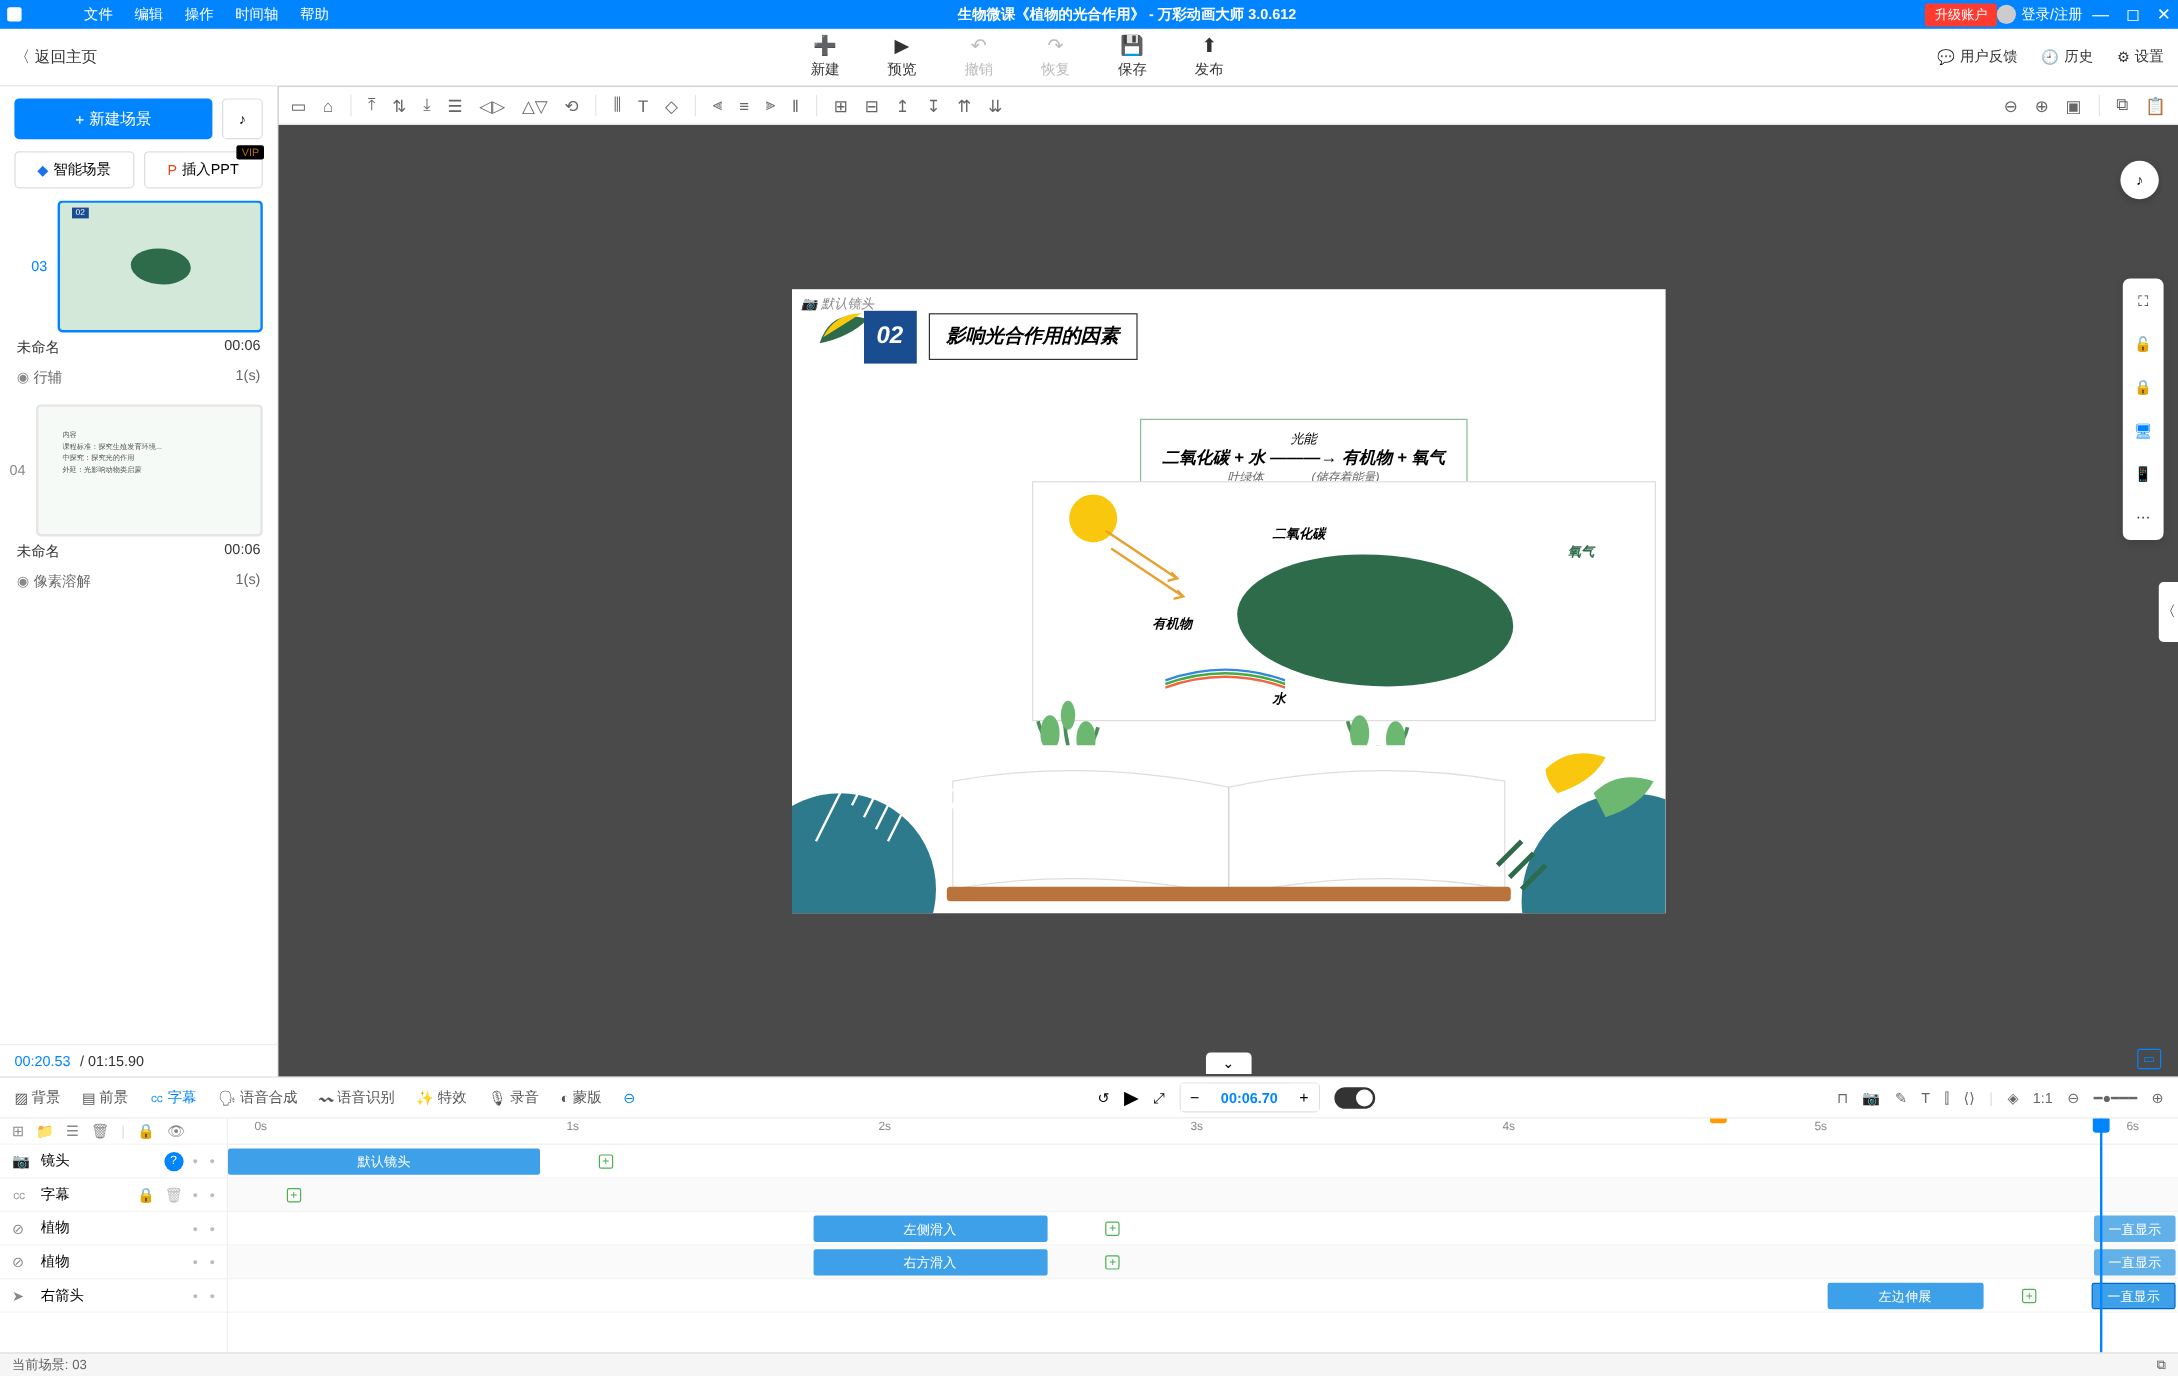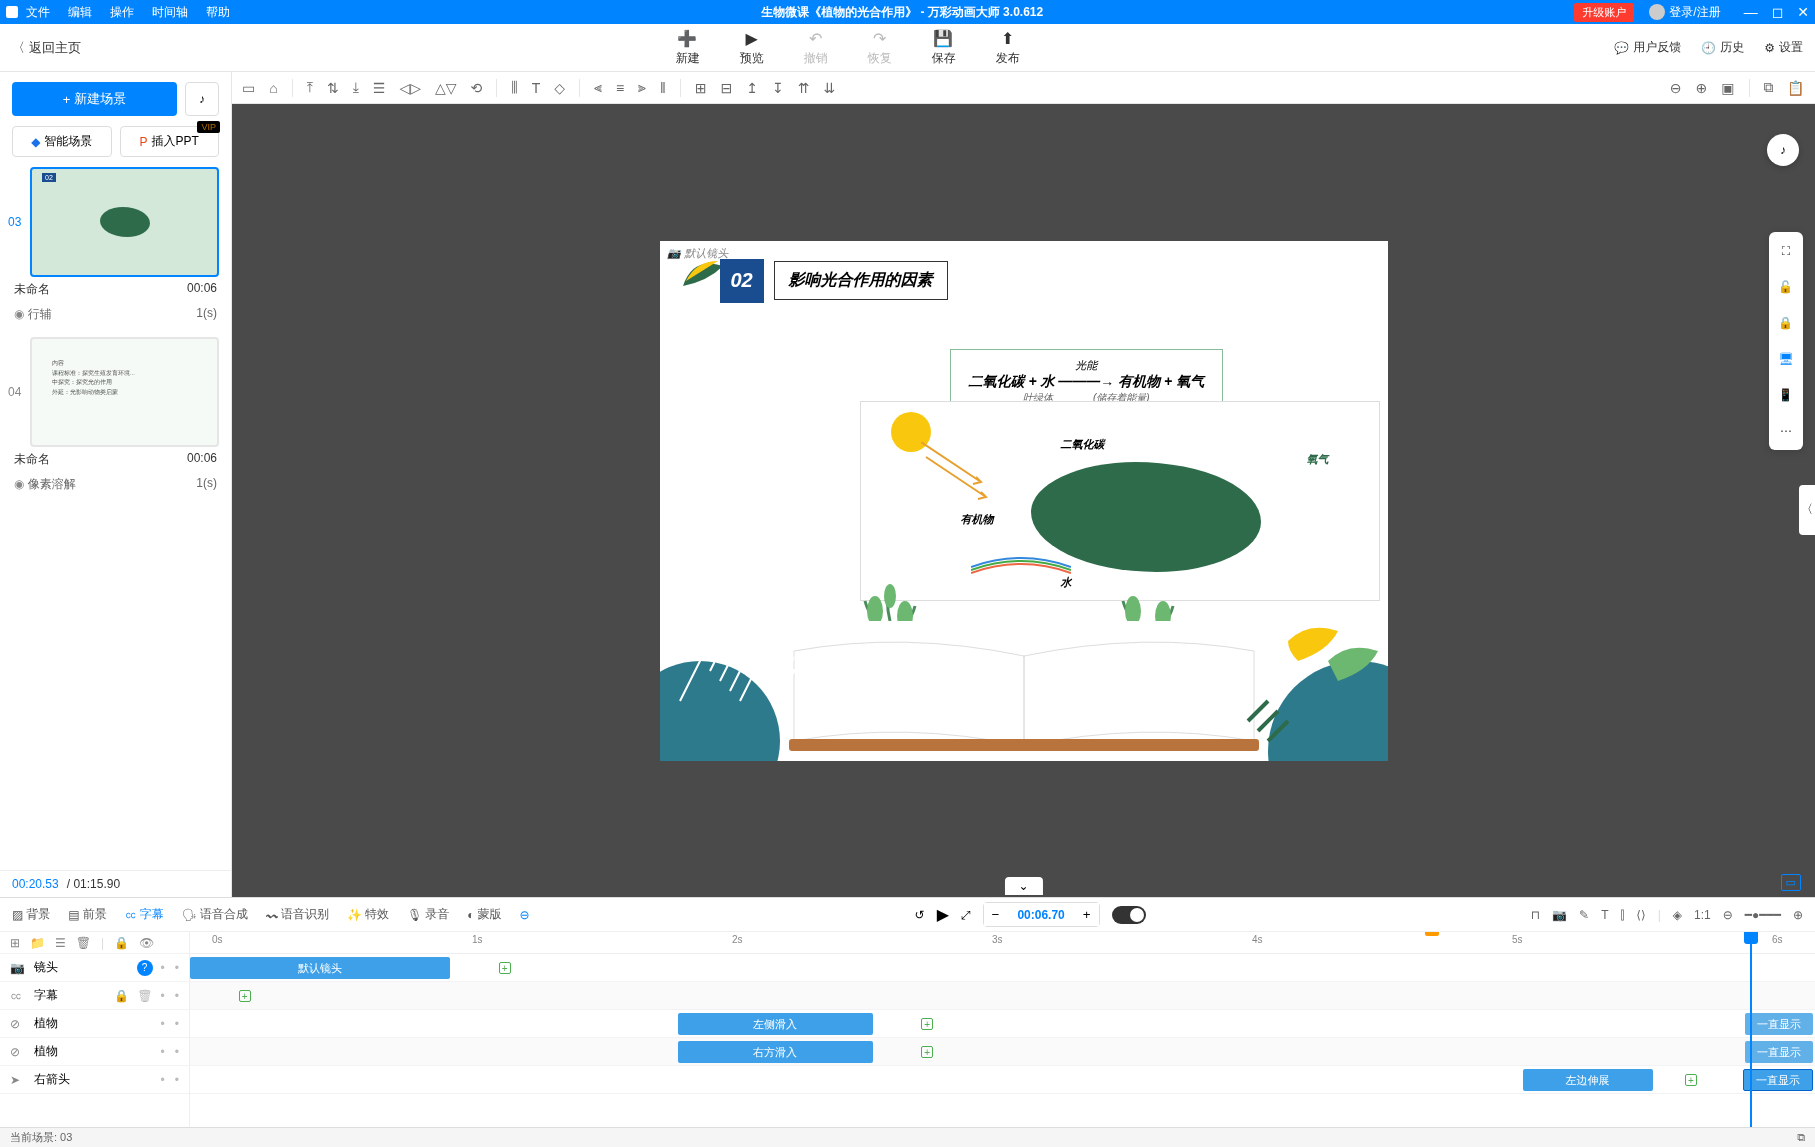--- a/index.html
+++ b/index.html
@@ -1,24 +1,24 @@
 <!DOCTYPE html>
 <html><head>
 <meta charset="utf-8">
 <style>
 * { box-sizing: border-box; margin: 0; padding: 0; }
 body { font-family: "Microsoft YaHei", sans-serif; font-size: 12px; background: #fff; overflow: hidden; }
 
 
 .titlebar { height: 24px; background: #0084ff; color: #fff; display: flex; align-items: center; padding: 0 6px; }
 .titlebar .logo { width: 12px; height: 12px; background: #fff; border-radius: 2px; margin-right: 8px; }
-.titlebar .menu-items { display: flex; gap: 18px; }
+.titlebar .menu-items { display: flex; gap: 18px; margin-left: 44px; }
 .titlebar .menu-items span { cursor: pointer; }
 .titlebar .title { flex: 1; text-align: center; font-weight: bold; }
-.titlebar .right { display: flex; align-items: center; gap: 15px; }
+.titlebar .right { display: flex; align-items: center; gap: 0; }
 .titlebar .upgrade { background: #ff3b30; padding: 2px 8px; border-radius: 2px; font-size: 11px; }
 .titlebar .login { display: flex; align-items: center; gap: 4px; }
 .titlebar .avatar { width: 16px; height: 16px; background: #ccc; border-radius: 50%; }
 .titlebar .win-ctrl { display: flex; gap: 14px; margin-left: 8px; font-size: 14px; }
 
 
 .toptoolbar { height: 48px; display: flex; align-items: center; padding: 0 12px; border-bottom: 1px solid #e5e5e5; }
 .backhome { display: flex; align-items: center; gap: 4px; color: #333; font-size: 13px; cursor: pointer; }
 .toptoolbar .center { flex: 1; display: flex; justify-content: center; gap: 40px; }
 .toptoolbar .tb-btn { display: flex; flex-direction: column; align-items: center; gap: 2px; color: #333; font-size: 12px; cursor: pointer; }
@@ -230,21 +230,21 @@
         </button>
       <button class="action-btn">
           <span style="color:#e64a19">P</span>
           <span>插入PPT</span>
           <span class="vip-badge">VIP</span>
         </button>
     </div>
     <div class="scene-list">
 
       <div class="scene-item">
-        <div class="scene-thumb-wrap" style="margin-left:18px; position:relative;">
+        <div class="scene-thumb-wrap" style="margin-left:36px; position:relative;">
           <span class="scene-num">03</span>
           <div class="scene-thumb">
             <div class="thumb-content">
                 <div class="thumb-mini-title">02</div>
                 <div class="thumb-mini-leaf"></div>
               </div>
           </div>
         </div>
         <div class="scene-meta">
             <span>未命名</span>

